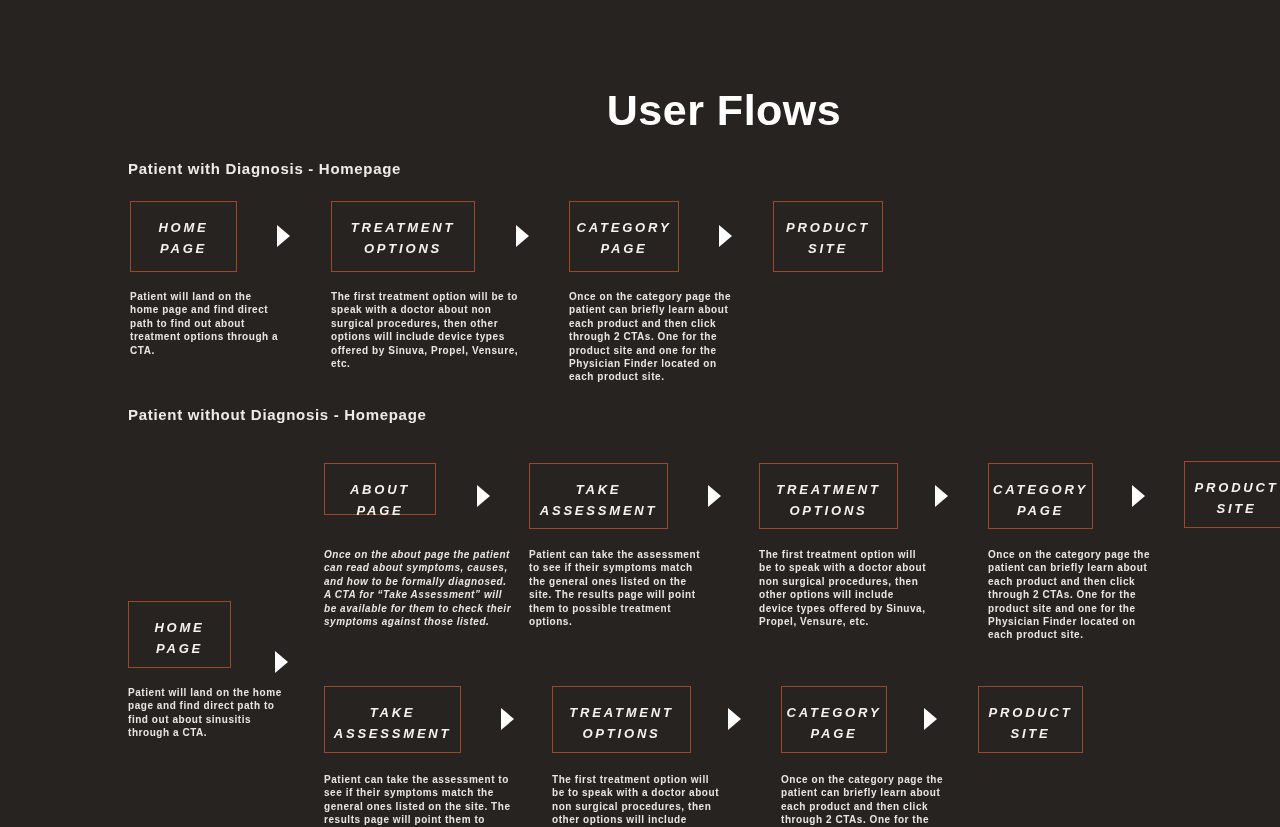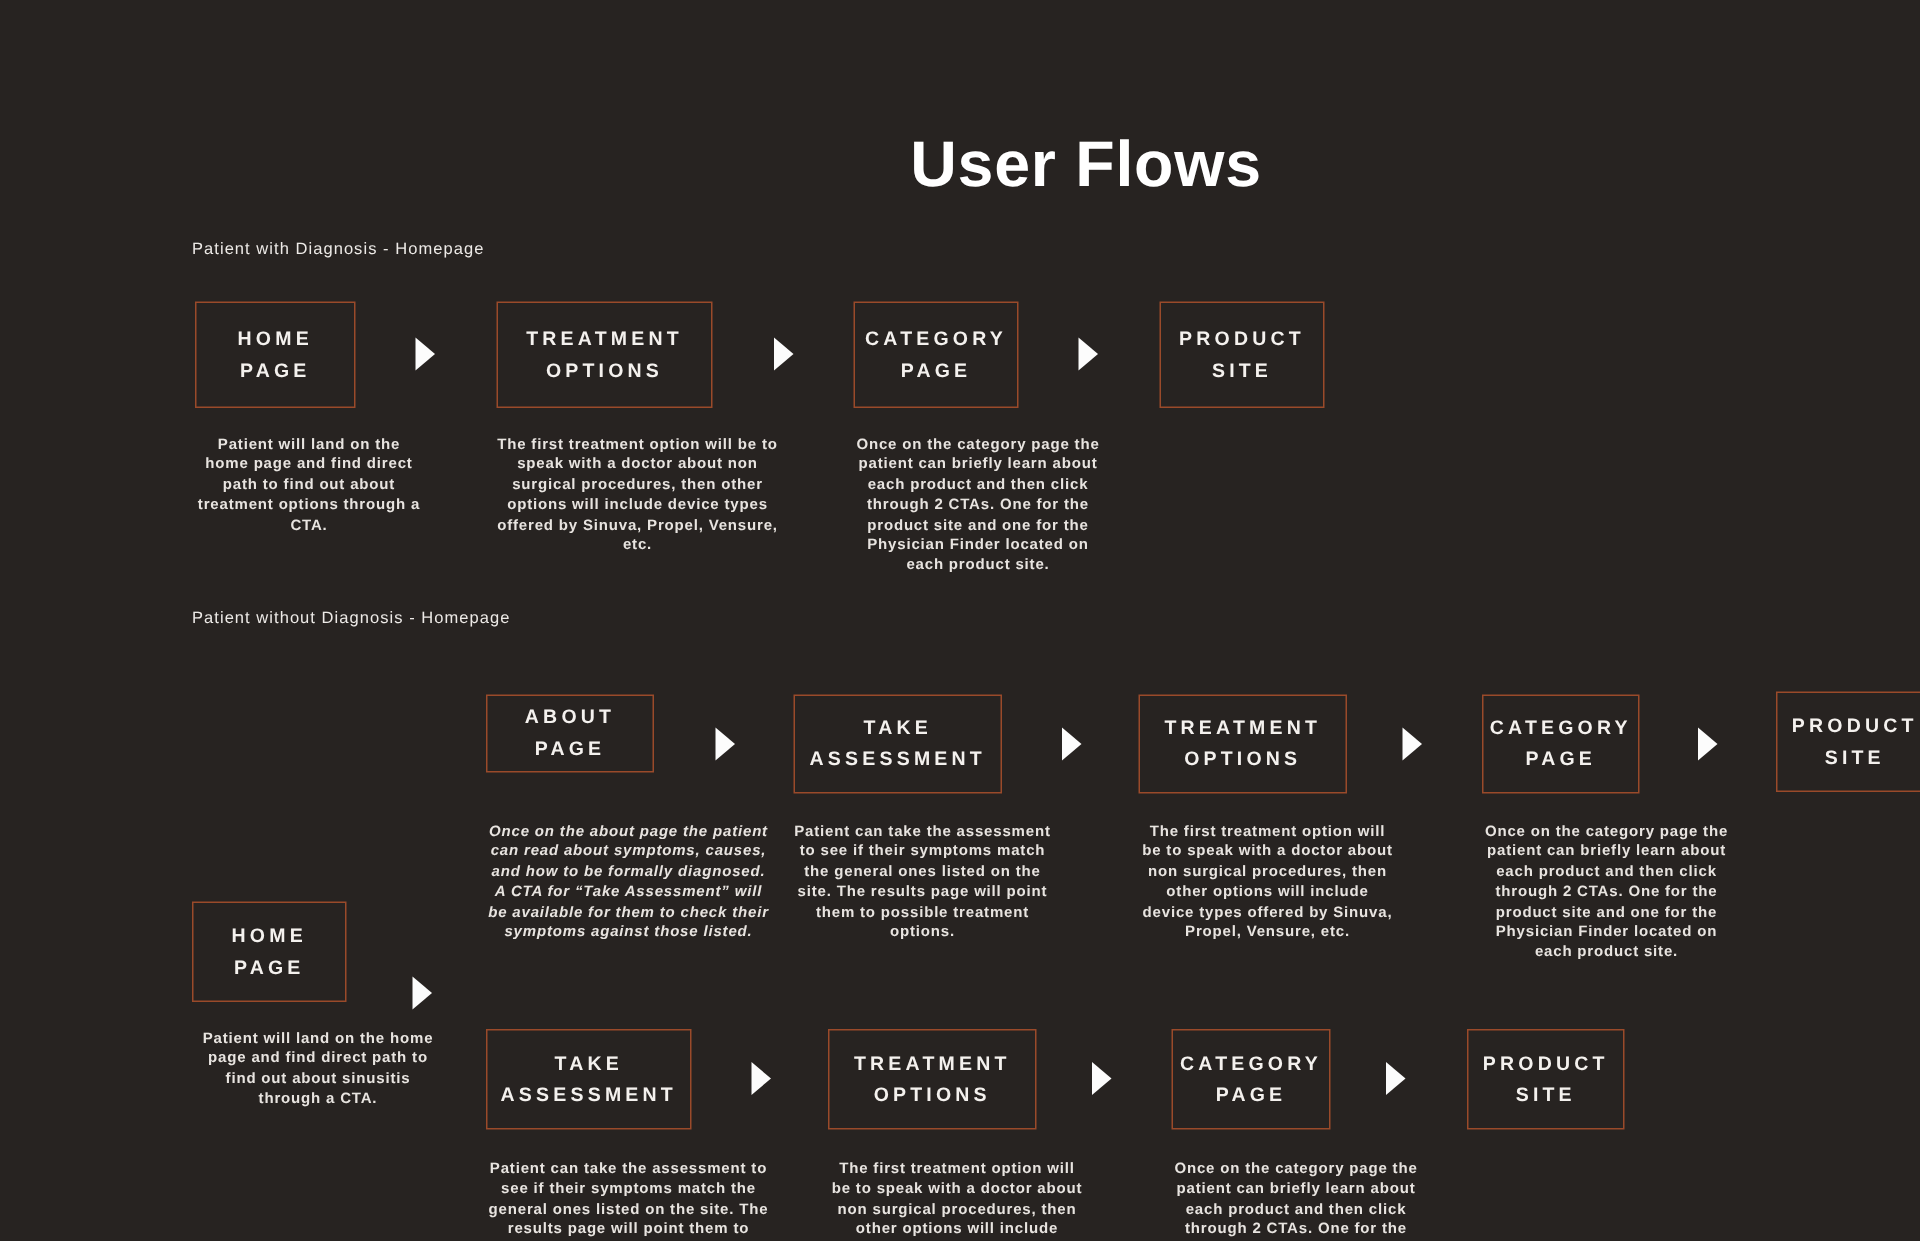--- a/index.html
+++ b/index.html
@@ -20,44 +20,44 @@
   }
   .canvas{position:absolute;inset:0;width:1280px;height:827px;}
   .title{
     position:absolute;top:22px;left:72px;right:0;
     text-align:center;
     font-size:43px;font-weight:700;color:#ffffff;
     letter-spacing:0.5px;
   }
   .section-header{
     position:absolute;
-    font-size:11px;font-weight:400;color:var(--heading-text);
+    font-size:15px;font-weight:700;color:var(--heading-text);
     letter-spacing:0.7px;
   }
   .box{
     position:absolute;
     border:1.5px solid var(--box-border);
-    display:flex;align-items:center;justify-content:center;
+    display:flex;align-items:flex-start;justify-content:center;font-style:italic;
   }
   .box-label{
     white-space:pre-line;
     text-align:center;
     font-size:13px;font-weight:700;color:var(--label-text);
     letter-spacing:2.8px;line-height:1.6;
   }
   .arrow{
     position:absolute;width:0;height:0;
     border-top:11px solid transparent;
     border-bottom:11px solid transparent;
     border-left:13px solid var(--arrow);
   }
   .desc{
     position:absolute;
     font-size:10px;font-weight:700;color:var(--body-text);
-    letter-spacing:0.55px;line-height:1.34;text-align:center;
+    letter-spacing:0.55px;line-height:1.34;
   }
 </style>
 </head>
 <body>
 
 <div class="canvas">
 
   <div class="title">User Flows</div>
 
   <div class="section-header" style="left:64px;top:96px;">Patient with Diagnosis - Homepage</div>

